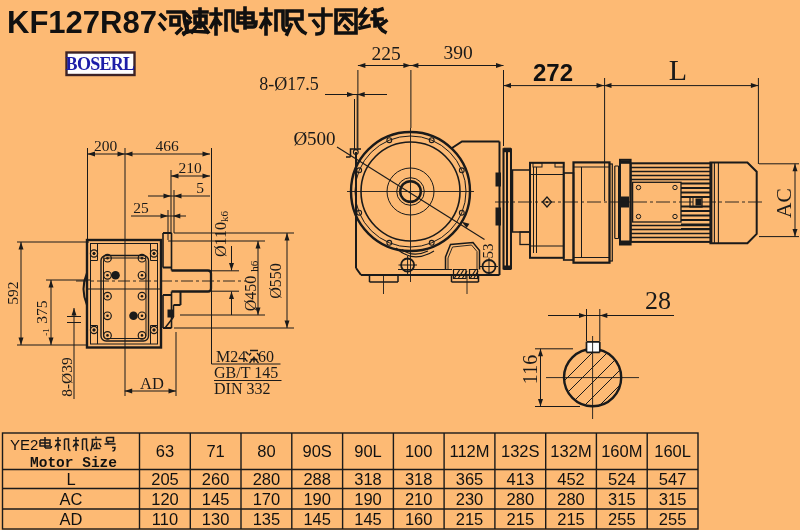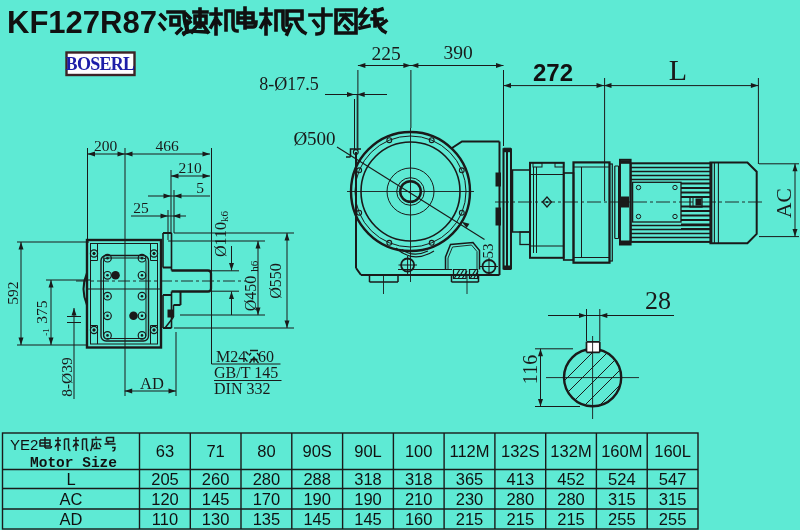--- a/index.html
+++ b/index.html
@@ -1,16 +1,16 @@
 <!DOCTYPE html>
 <html><head>
 <meta charset="utf-8">
 <style>
 html,body{margin:0;padding:0;background:#fff;}
-#page{position:relative;width:800px;height:530px;background:#5eead4;overflow:hidden;}
+#page{position:relative;width:800px;height:530px;background:#fdba74;overflow:hidden;}
 svg{position:absolute;left:0;top:0;}
 .sa{font-family:"Liberation Sans",sans-serif;fill:#111;}
 </style>
 </head>
 <body>
 <div id="page">
 <svg width="800" height="530" viewBox="0 0 800 530">
 <g id="title">
 <text x="7" y="33" class="sa" font-size="31" font-weight="bold">KF127R87</text>
 <g stroke="#101010" stroke-width="3.6" fill="none" stroke-linecap="square">

